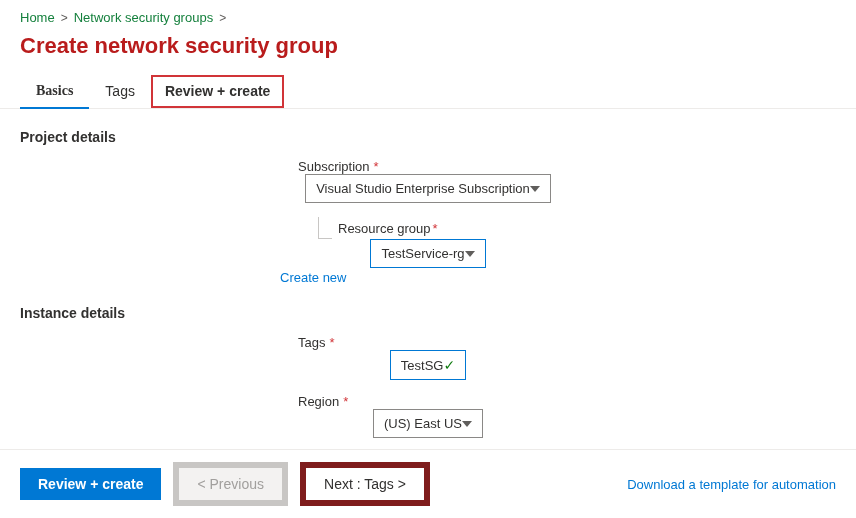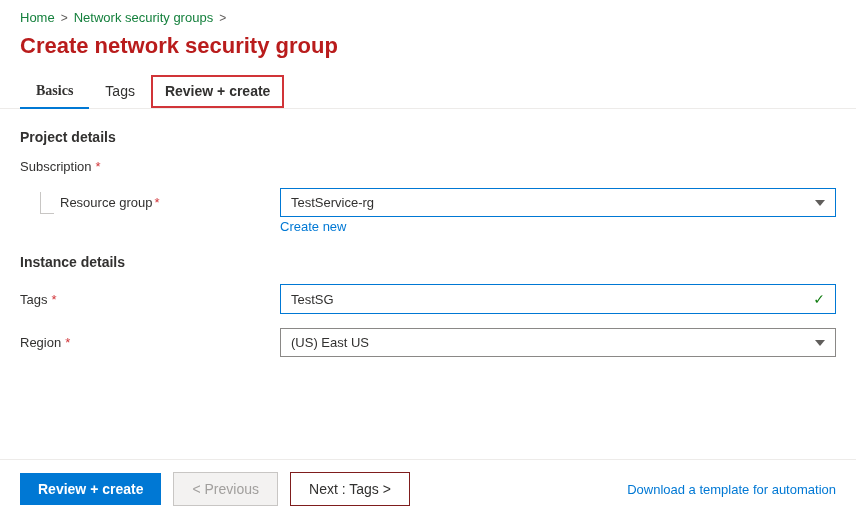--- a/index.html
+++ b/index.html
@@ -74,20 +74,21 @@
       font-weight: 600;
       color: #323130;
       margin-bottom: 14px;
     }
 
     .form-row {
       display: flex;
       align-items: center;
       margin-bottom: 14px;
       gap: 0;
+      flex-direction: column;
     }
 
     .form-label {
       width: 260px;
       font-size: 13px;
       color: #323130;
       display: flex;
       align-items: center;
       gap: 2px;
       flex-shrink: 0;
@@ -166,21 +167,21 @@
       color: #fff;
       border: none;
       padding: 8px 18px;
       font-size: 14px;
       cursor: pointer;
       font-weight: 600;
     }
     .btn-secondary {
       background: #fff;
       color: #323130;
-      border: 1px solid #7f1d1d;
+      border: 6px solid #7f1d1d;
       padding: 8px 18px;
       font-size: 14px;
       cursor: pointer;
     }
     .btn-secondary:disabled, .btn-secondary.disabled {
       background: #f3f2f1;
       color: #a19f9d;
       border-color: #c8c6c4;
       cursor: not-allowed;
     }
@@ -213,20 +214,26 @@
 
 <div class="form-body">
 
   <div class="section-title">Project details</div>
 
   <div class="form-row">
     <div class="form-label">
       <span>Subscription</span>
         <span class="required">*</span>
     </div>
+    <div class="form-control">
+      <div class="dropdown">
+        <span>Visual Studio Enterprise Subscription</span>
+        <span class="chevron-down"></span>
+      </div>
+    </div>
   </div>
 
   <div class="form-row" style="margin-bottom:2px;">
     <div class="form-label" style="padding-left:20px; display:flex; align-items:center; gap:0;">
       <span style="display:inline-block; width:14px; height:22px; border-left:1px solid #c8c6c4; border-bottom:1px solid #c8c6c4; margin-right:6px; flex-shrink:0;"></span>
       <span>Resource group</span>
         <span class="required">*</span>
     </div>
     <div class="form-control">
       <div class="dropdown focused">

